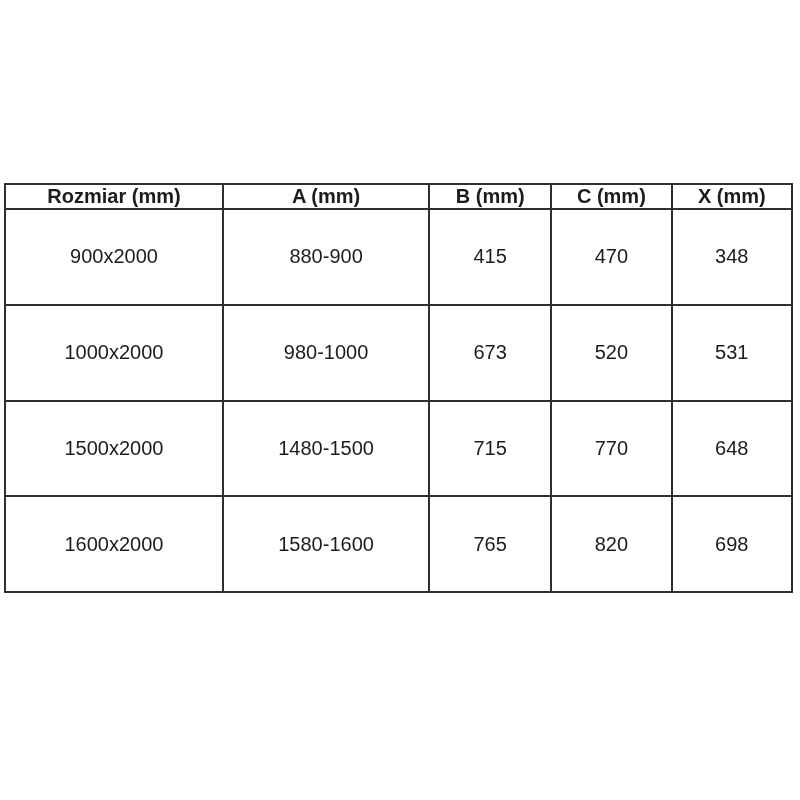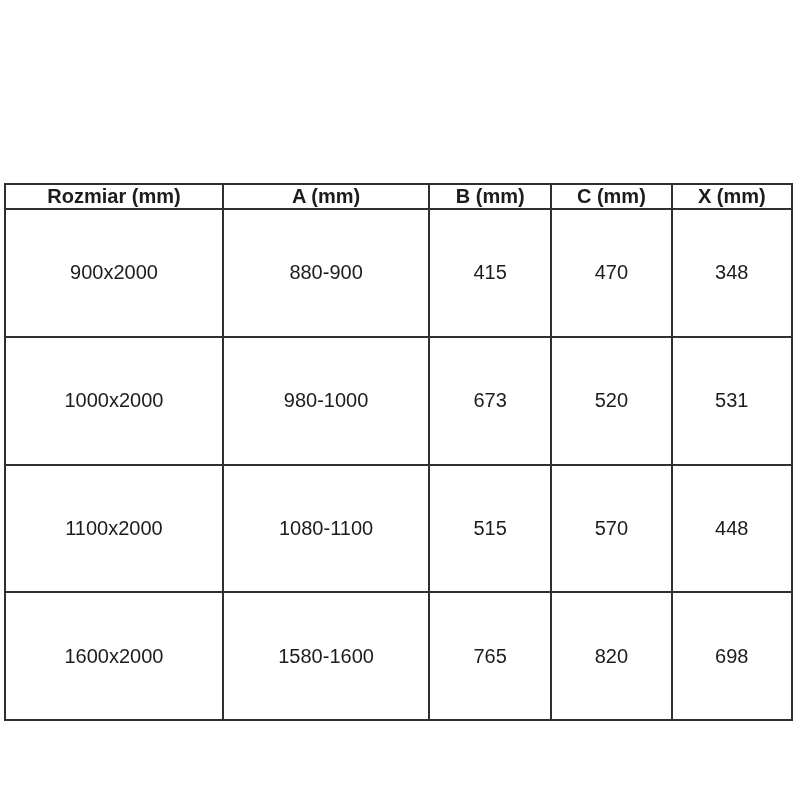--- a/index.html
+++ b/index.html
@@ -15,21 +15,21 @@
     width: 800px;
     height: 800px;
     background: #ffffff;
     overflow: hidden;
   }
   table.spec-table {
     position: absolute;
     left: 4px;
     top: 183px;
     width: 789px;
-    height: 538px;
+    height: 410px;
     border-collapse: collapse;
     table-layout: fixed;
     background: #ffffff;
   }
   table.spec-table th,
   table.spec-table td {
     border: 2px solid #2f2f2f;
     text-align: center;
     vertical-align: middle;
     color: #1c1c1c;
@@ -77,25 +77,25 @@
         <td>348</td>
       </tr>
       <tr>
         <td>1000x2000</td>
         <td>980-1000</td>
         <td>673</td>
         <td>520</td>
         <td>531</td>
       </tr>
       <tr>
-        <td>1100x2000</td>
-        <td>1080-1100</td>
-        <td>515</td>
-        <td>570</td>
-        <td>448</td>
+        <td>1500x2000</td>
+        <td>1480-1500</td>
+        <td>715</td>
+        <td>770</td>
+        <td>648</td>
       </tr>
       <tr>
         <td>1600x2000</td>
         <td>1580-1600</td>
         <td>765</td>
         <td>820</td>
         <td>698</td>
       </tr>
     </tbody>
   </table>

